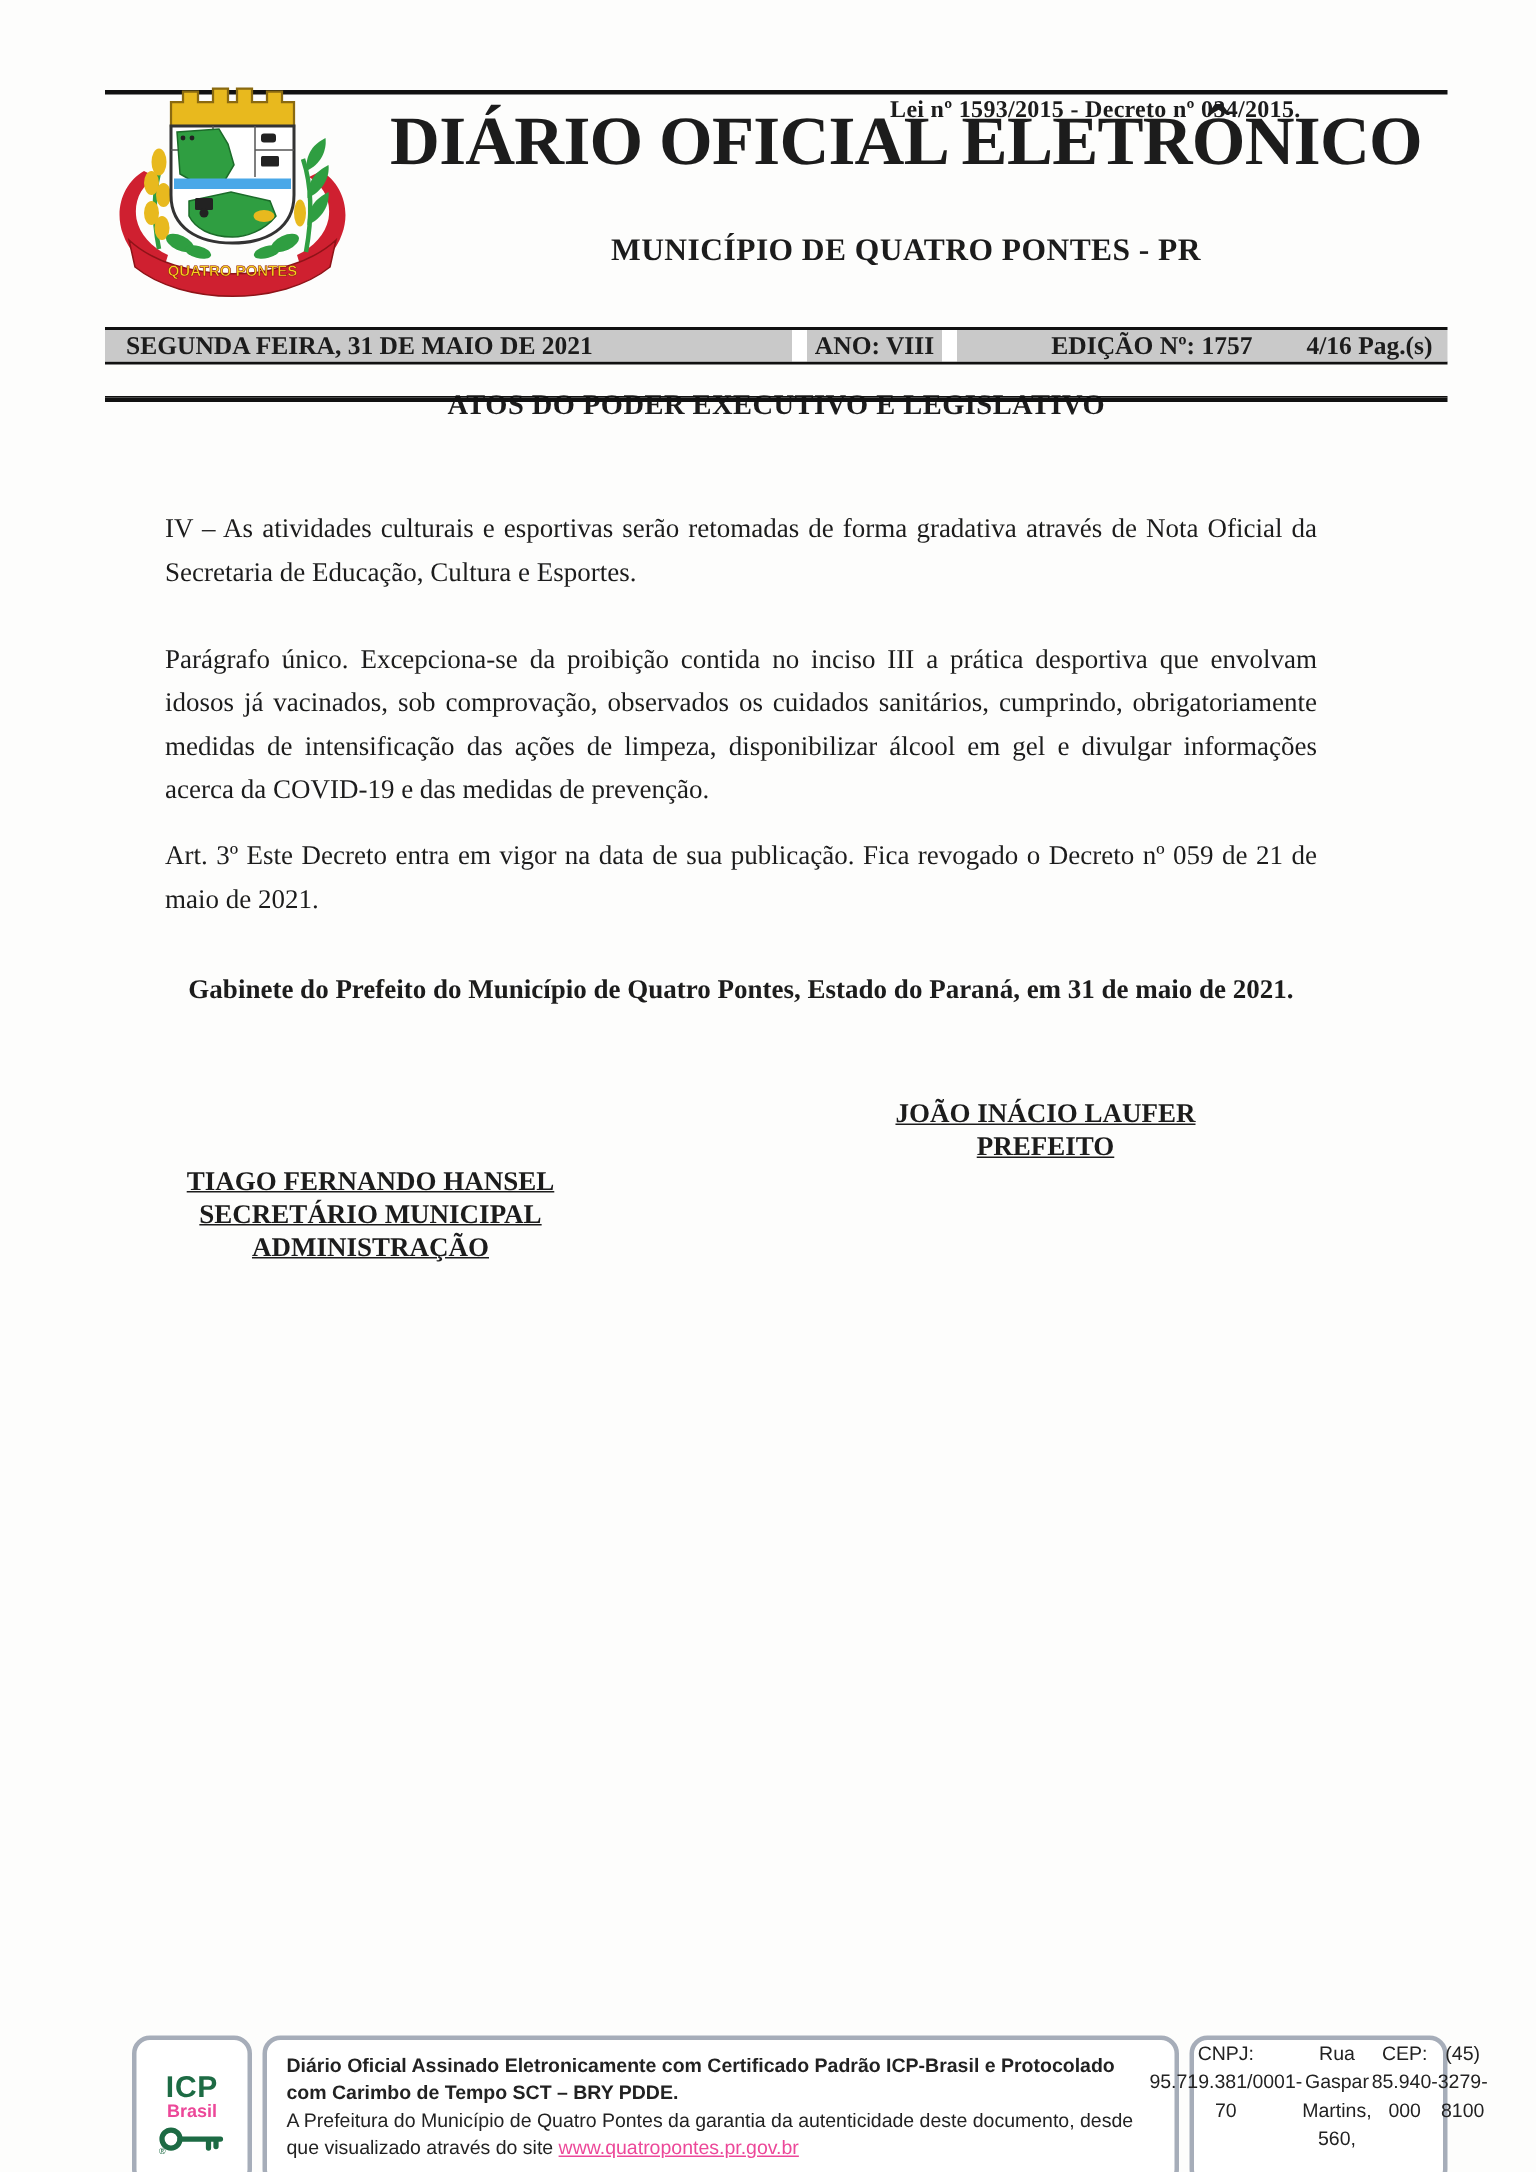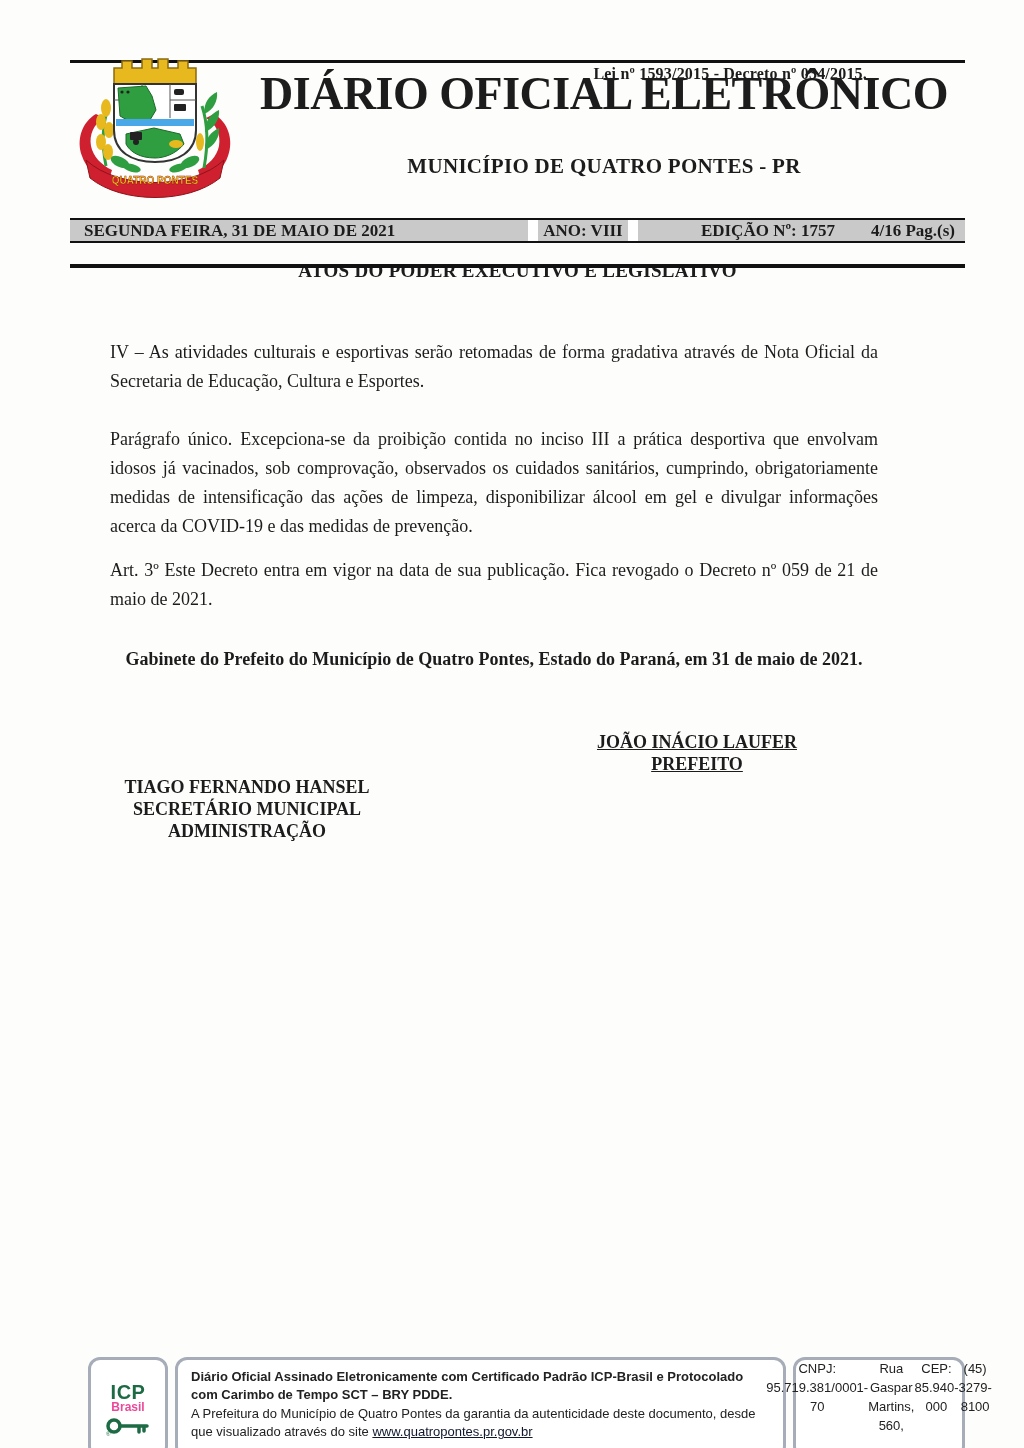--- a/index.html
+++ b/index.html
@@ -54,39 +54,39 @@
   }
   .p1 { top:338px; }
   .p2 { top:425px; }
   .p3 { top:556px; }
   .closing {
     position:absolute; left:110px; top:645px; width:768px;
     font-size:18px; line-height:29px; font-weight:bold; text-align:center;
   }
   .sig { position:absolute; text-align:center; font-weight:bold; font-size:18px; line-height:22px; }
   .sig-right { left:497px; top:731px; width:400px;text-decoration:underline; }
-  .sig-left  { left:97px;  top:776px; width:300px; }
+  .sig-left  { left:97px;  top:776px; width:300px;text-decoration:underline; }
   
   .footer {
     position:absolute; left:88px; top:1357px; width:877px; height:101px;
     display:flex; gap:7px;
     font-family:"Liberation Sans", sans-serif;
   }
   .fbox {
     border:3px solid #a6adb9; border-radius:12px; background:#fff;
   }
   .fbox-logo {
     width:80px; flex:none; display:flex; flex-direction:column;
     align-items:center; justify-content:center; padding-top:4px;
   }
   .icp-line1 { color:#1d6b44; font-weight:bold; font-size:20px; line-height:18px; letter-spacing:.5px; }
   .icp-line2 { color:#ec4899; font-weight:bold; font-size:12px; line-height:12px; }
   .fbox-text { flex:1; padding:8px 13px 6px 13px; font-size:13px; line-height:1.42; color:#222; }
   .fbox-text .bold-line { font-weight:bold; }
-  .site-link { color:#0f172a; text-decoration:underline; cursor:pointer; }
+  .site-link { color:#ec4899; text-decoration:underline; cursor:pointer; }
   .fbox-contact {
     width:172px; flex:none; display:flex; flex-direction:row;
     justify-content:center; text-align:center; font-size:13px; line-height:1.45; color:#222;
   }
 </style>
 </head>
 <body>
 
 <div class="page">
 

